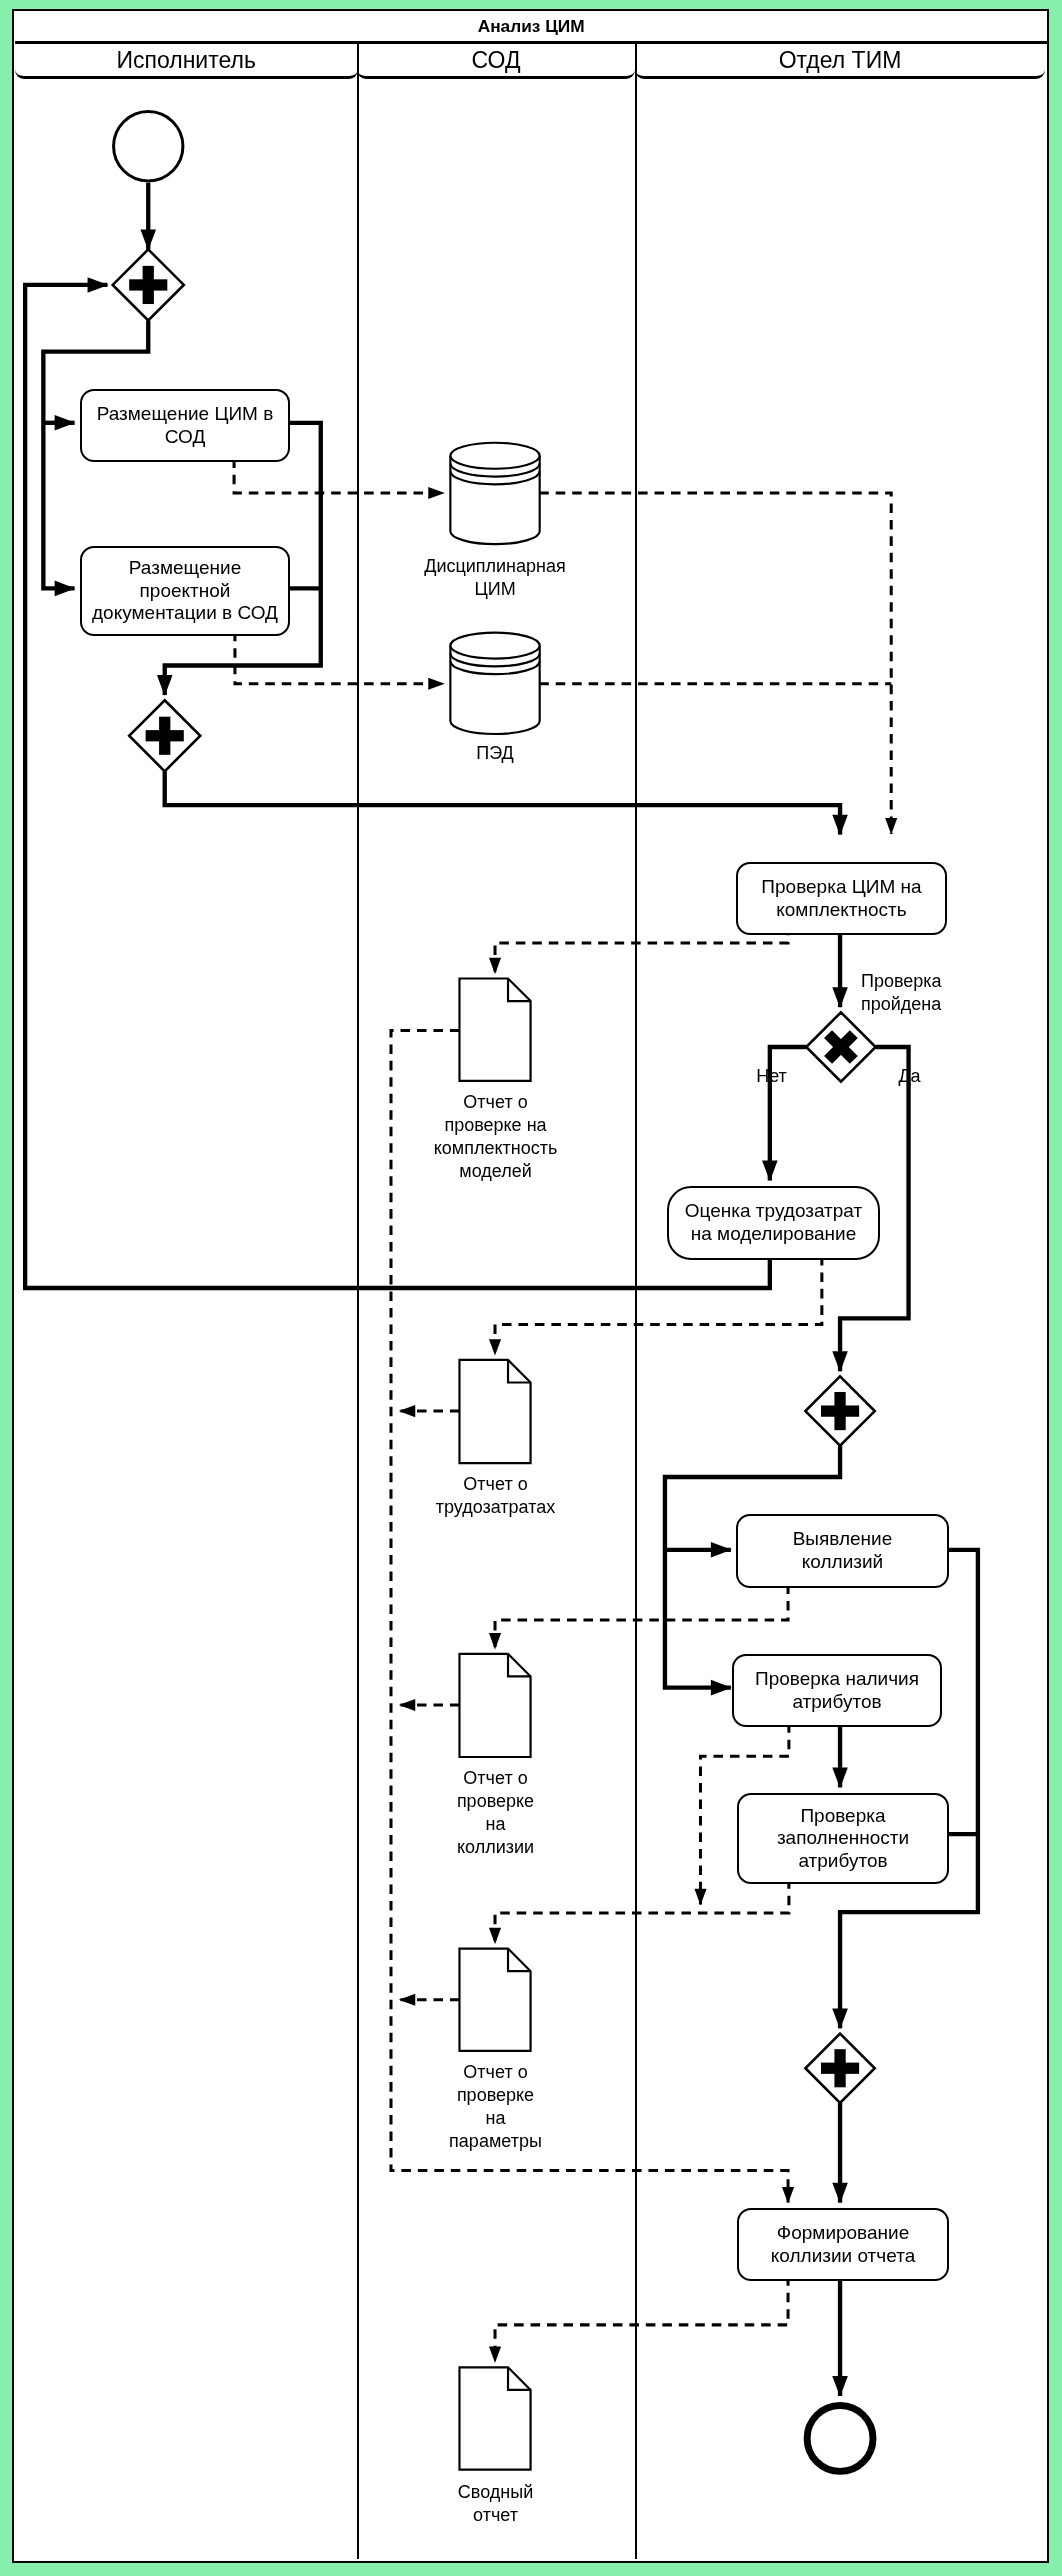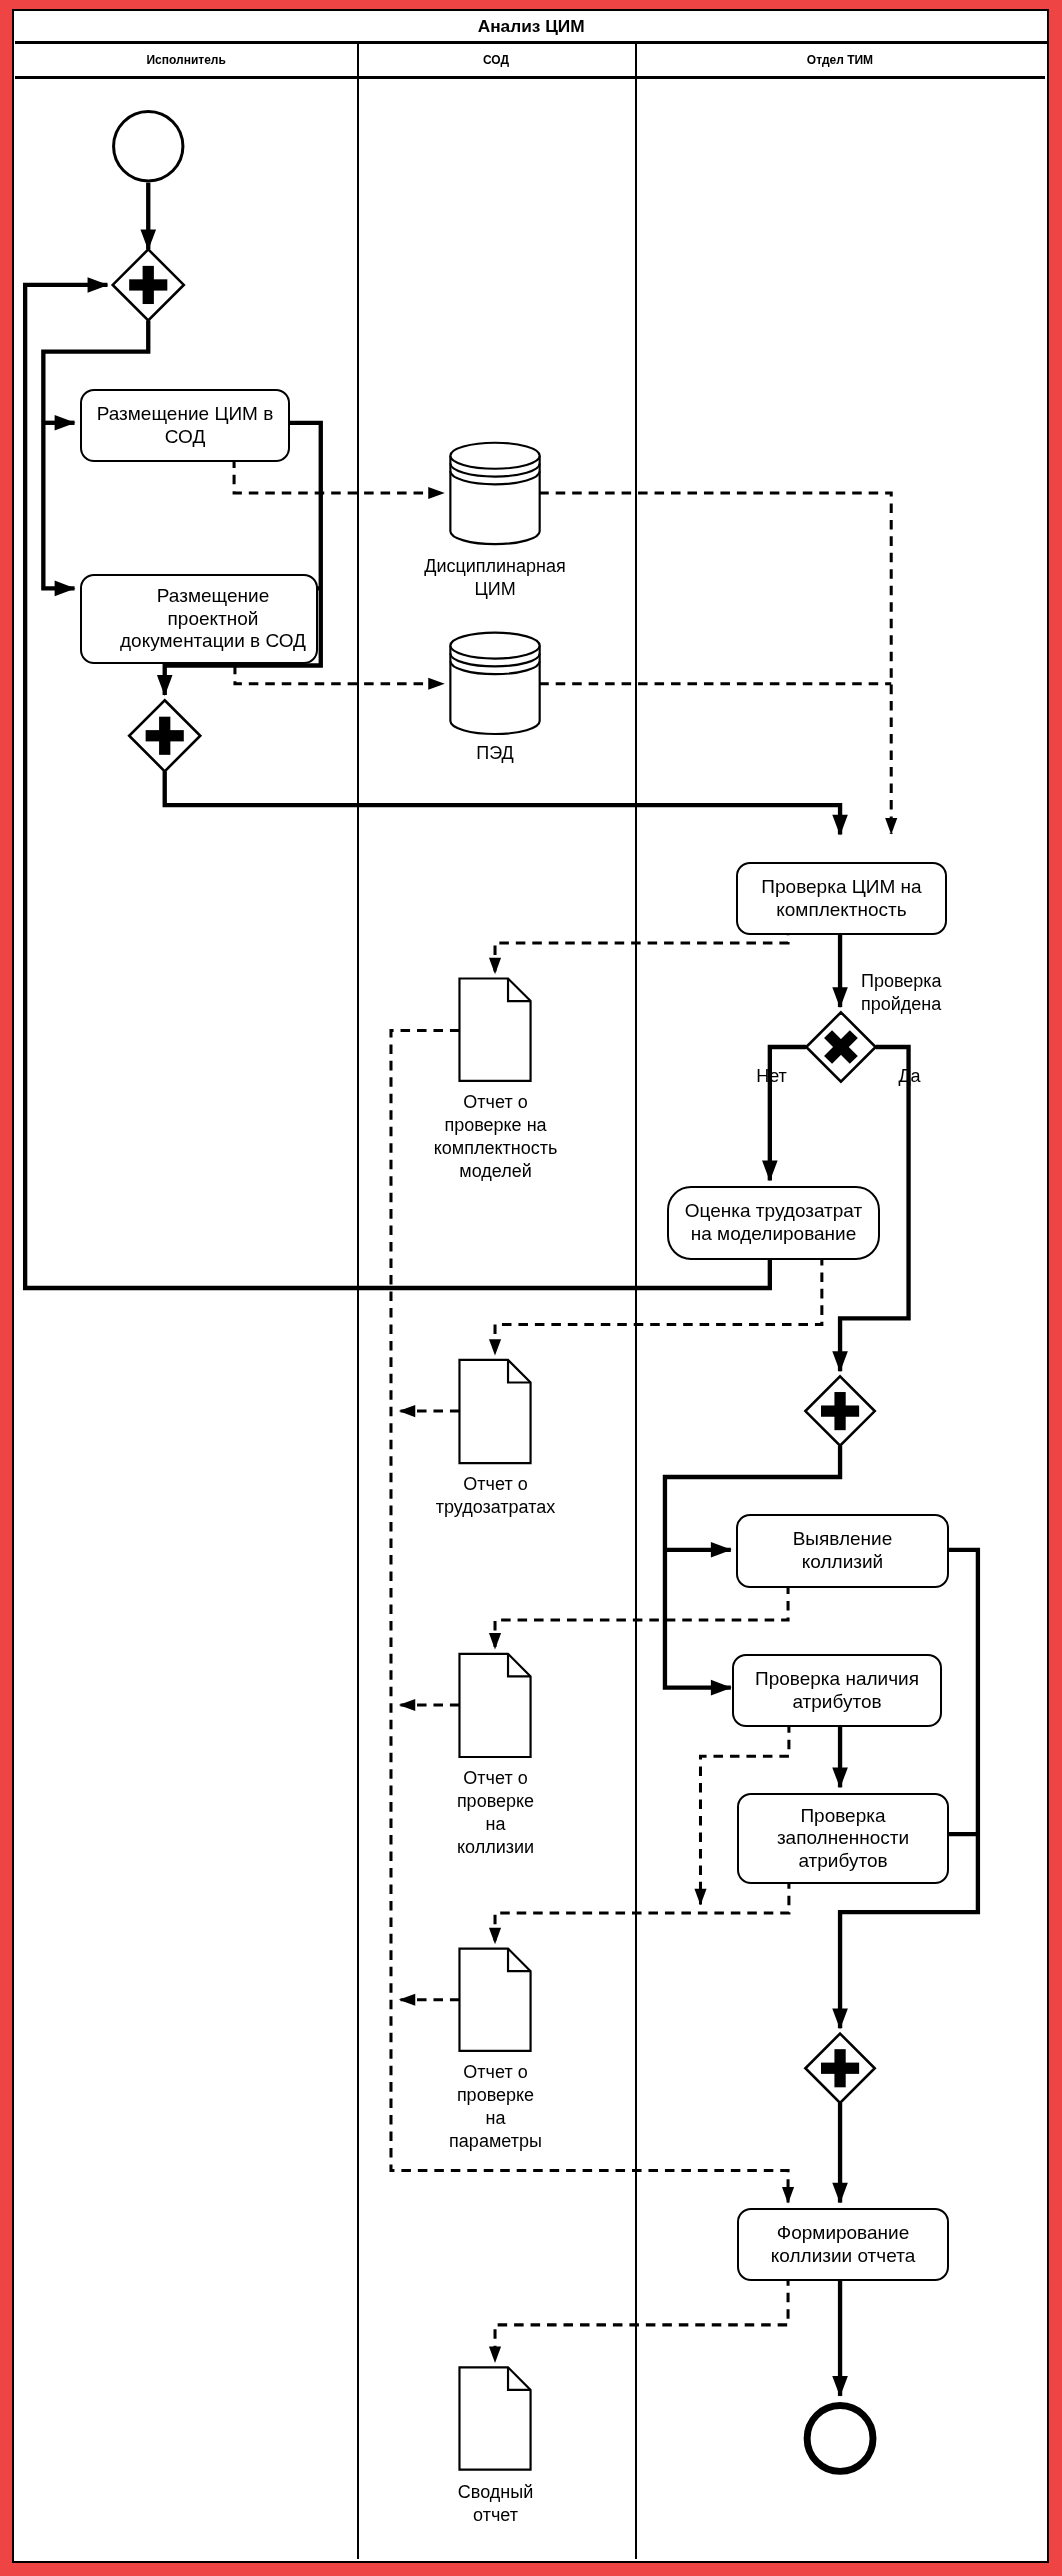--- a/index.html
+++ b/index.html
@@ -1,25 +1,25 @@
 <!DOCTYPE html>
 <html style="font-size:14px"><head>
 <meta charset="utf-8">
 <style>
   html,body{margin:0;padding:0;background:#ffffff;}
-  .canvas{position:relative;width:1062px;height:2576px;background:#ef4444;
+  .canvas{position:relative;width:1062px;height:2576px;background:#86efac;
           font-family:"Liberation Sans",sans-serif;color:#000;overflow:hidden;}
   .pool-border{position:absolute;left:12px;top:8.7px;width:1033px;height:2550px;
                border:2.6px solid #000;z-index:0;background:#fff;}
   .title-bar{position:absolute;left:14.7px;top:11.3px;width:1033px;height:29.5px;
              border-bottom:3.5px solid #000;display:flex;align-items:center;justify-content:center;
              font-size:17.3px;font-weight:bold;z-index:1;}
   .lane-header{position:absolute;top:44px;height:32px;border-bottom:3.5px solid #000;
                display:flex;align-items:center;justify-content:center;
-               font-size:12px;font-weight:bold;z-index:1;}
+               font-size:23px;font-weight:normal;z-index:1;border-radius:9px;}
   .lane-divider{position:absolute;top:41px;width:1.7px;height:2518px;background:#000;z-index:1;}
   svg.wires{position:absolute;left:0;top:0;z-index:2;}
   .task{position:absolute;background:#fff;border:2.6px solid #000;border-radius:14px;
         display:flex;align-items:center;justify-content:center;text-align:center;
         font-size:19px;line-height:22.6px;white-space:pre-line;z-index:3;}
   .lbl{position:absolute;text-align:center;font-size:18px;line-height:23px;
        white-space:pre-line;z-index:3;}
   .lbl.left{text-align:left;}
 </style>
 </head>
@@ -155,21 +155,21 @@
       </g>
       <g>
         <path d="M530,2730 H586 L612,2756 V2848 H530 Z"></path>
           <path d="M586,2730 V2756 H612" fill="none"></path>
       </g>
     </g>
   </svg>
 
   <div class="task" style="left:80px;top:389px;width:206px;height:69px;">Размещение ЦИМ в
 СОД</div>
-  <div class="task" style="left:80px;top:574px;width:206px;height:86px;padding-left:28px;">Размещение
+  <div class="task" style="left:80px;top:546px;width:206px;height:86px;">Размещение
 проектной
 документации в СОД</div>
   <div class="task" style="left:736px;top:862px;width:207px;height:69px;">Проверка ЦИМ на
 комплектность</div>
   <div class="task" style="left:667px;top:1186px;width:209px;height:70px;border-radius:24px;">Оценка трудозатрат
 на моделирование</div>
   <div class="task" style="left:736px;top:1514px;width:209px;height:70px;">Выявление
 коллизий</div>
   <div class="task" style="left:732px;top:1654px;width:206px;height:69px;">Проверка наличия
 атрибутов</div>

